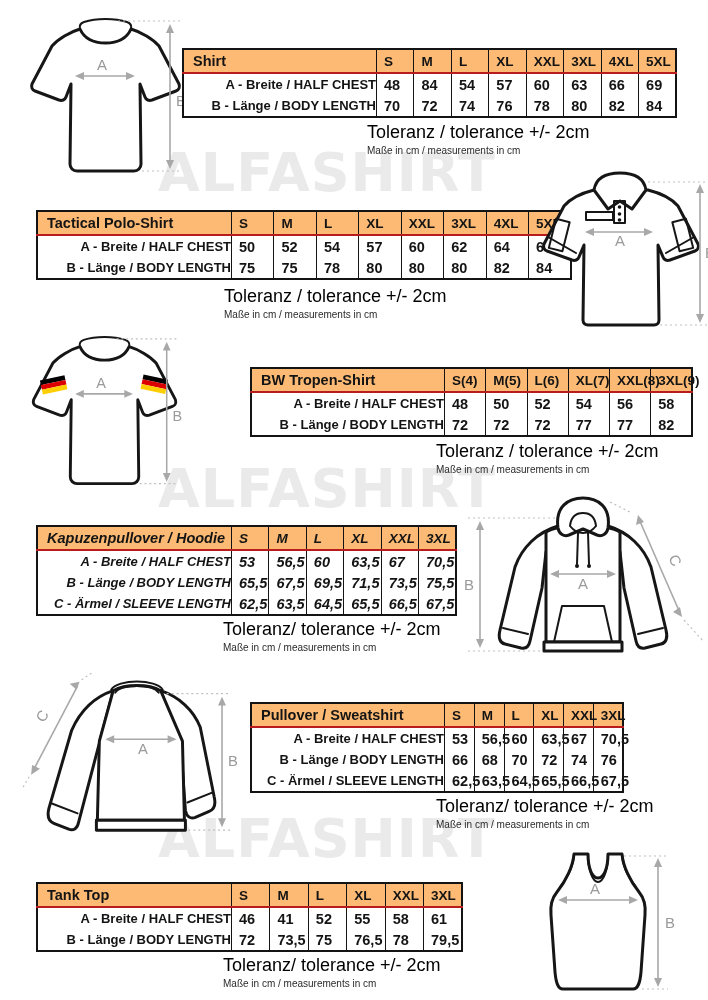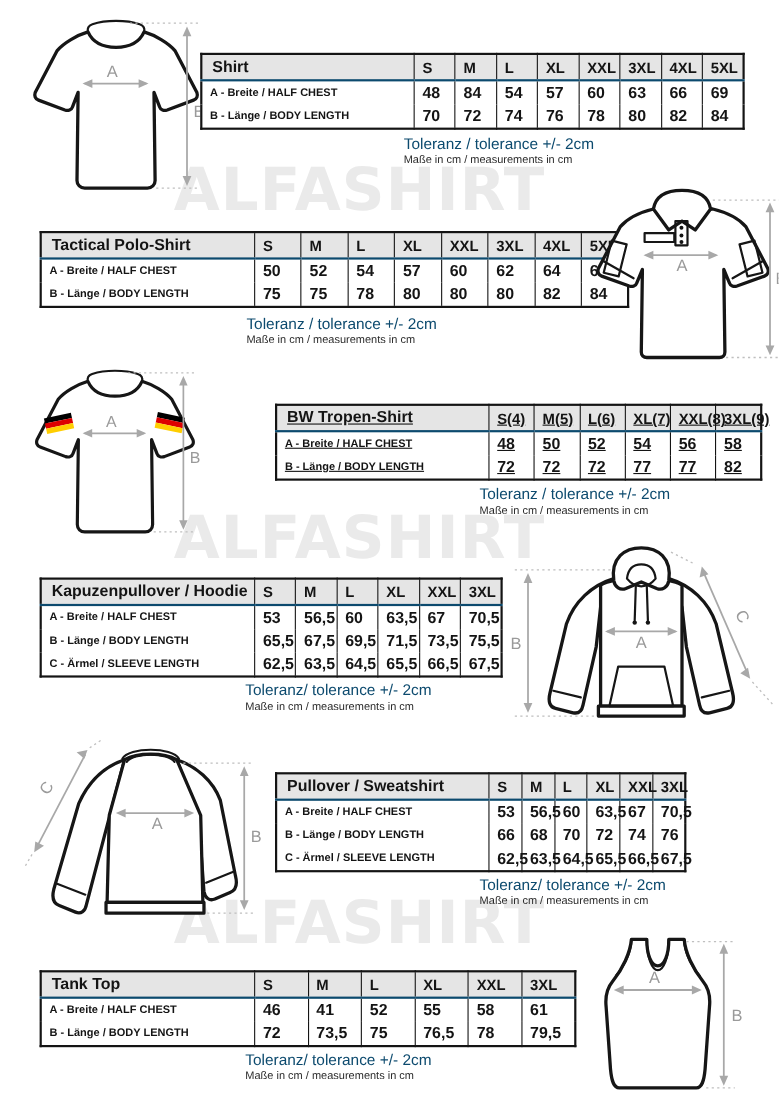--- a/index.html
+++ b/index.html
@@ -6,27 +6,27 @@
   .page{position:relative;width:708px;height:1000px;background:#fff;overflow:hidden;
         font-family:"Liberation Sans",sans-serif;color:#141414;}
   .watermark{position:absolute;z-index:1;font-family:"DejaVu Sans",sans-serif;font-weight:bold;
         font-size:54px;letter-spacing:1px;color:#eaeaea;line-height:1;user-select:none;text-align:right;}
   .diagram{position:absolute;z-index:2;}
   table.size-table{position:absolute;z-index:2;border-collapse:collapse;table-layout:fixed;
         background:#fff;border:2.5px solid #141414;}
   table.size-table th,table.size-table td{border-left:1.5px solid #141414;white-space:nowrap;
         overflow:visible;font-weight:bold;padding:0 0 0 7px;text-align:left;}
   table.size-table th.first,table.size-table td.first{border-left:none;}
-  table.size-table thead th{background:#e5e5e5;border-bottom:2px solid #0c4a6e;height:22px;
+  table.size-table thead th{background:#fdba74;border-bottom:2px solid #b91c1c;height:22px;
         font-size:13.5px;}
   table.size-table thead th.title{font-size:14.5px;padding-left:9px;width:var(--label);}
   table.size-table tbody td{height:21px;font-size:14.5px;}
-  table.size-table tbody td.lbl{font-size:10px;}
+  table.size-table tbody td.lbl{font-size:13px;text-align:right;}
   .note{position:absolute;z-index:2;line-height:1.3;}
-  .note .n1{font-size:14px;color:#0c4a6e;}
+  .note .n1{font-size:18px;color:#000000;}
   .note .n2{font-size:10px;color:#2a2a2a;}
   .outline{fill:#ffffff;stroke:#161616;stroke-width:3;stroke-linejoin:round;stroke-linecap:round;}
   .thin{fill:none;stroke:#161616;stroke-width:2;stroke-linejoin:round;stroke-linecap:round;}
   .arrow{stroke:#a8a8a8;stroke-width:1.6;}
   .ahead{fill:#a8a8a8;stroke:none;}
   .dot{stroke:#bfbfbf;stroke-width:1.2;stroke-dasharray:2,3;fill:none;}
   .mlabel{fill:#9a9a9a;font-size:15px;font-family:"Liberation Sans",sans-serif;}
 </style>
 </head>
 <body>
@@ -198,21 +198,21 @@
     <g>
       <line class="dot" x1="96" y1="9" x2="160" y2="9"></line>
       <line class="dot" x1="120" y1="159" x2="160" y2="159"></line>
       <line class="arrow" x1="148" y1="16" x2="148" y2="153"></line>
       <polygon class="ahead" points="148,12 144,21 152,21"></polygon>
       <polygon class="ahead" points="148,157 144,148 152,148"></polygon>
       <text class="mlabel" x="154" y="94">B</text>
     </g>
   </svg>
 
-  <table class="size-table" style="left:250px;top:367px;width:443px;text-decoration:underline;--label:183px;">
+  <table class="size-table" style="left:250px;top:367px;width:443px;--label:183px;">
       <thead>
         <tr>
           <th class="title first">BW Tropen-Shirt</th>
           <th>S(4)</th>
           <th>M(5)</th>
           <th>L(6)</th>
           <th>XL(7)</th>
           <th>XXL(8)</th>
           <th>3XL(9)</th>
         </tr>
@@ -236,21 +236,21 @@
           <td class="val">77</td>
           <td class="val">82</td>
         </tr>
       </tbody>
     </table>
   <div class="note" style="left:436px;top:440px;">
     <div class="n1">Toleranz / tolerance +/- 2cm</div>
     <div class="n2">Maße in cm / measurements in cm</div>
   </div>
 
-  <table class="size-table" style="left:36px;top:525px;width:421px;--label:184px;">
+  <table class="size-table" style="left:36px;top:525px;width:421px;font-style:italic;--label:184px;">
       <thead>
         <tr>
           <th class="title first">Kapuzenpullover / Hoodie</th>
           <th>S</th>
           <th>M</th>
           <th>L</th>
           <th>XL</th>
           <th>XXL</th>
           <th>3XL</th>
         </tr>
@@ -403,21 +403,21 @@
           <td class="val">66,5</td>
           <td class="val">67,5</td>
         </tr>
       </tbody>
     </table>
   <div class="note" style="left:436px;top:795px;">
     <div class="n1">Toleranz/ tolerance +/- 2cm</div>
     <div class="n2">Maße in cm / measurements in cm</div>
   </div>
 
-  <table class="size-table" style="left:36px;top:882px;width:488px;--label:184px;">
+  <table class="size-table" style="left:36px;top:882px;width:427px;--label:184px;">
       <thead>
         <tr>
           <th class="title first">Tank Top</th>
           <th>S</th>
           <th>M</th>
           <th>L</th>
           <th>XL</th>
           <th>XXL</th>
           <th>3XL</th>
         </tr>

